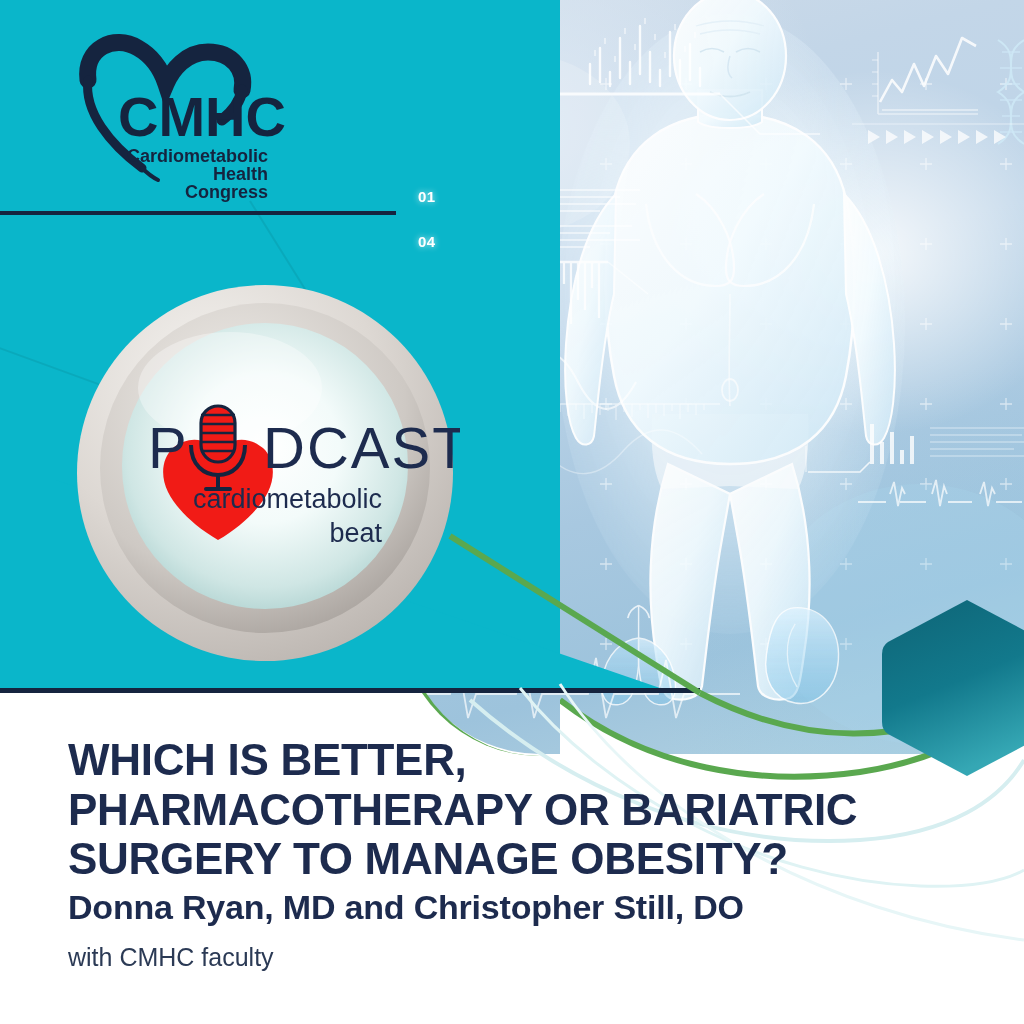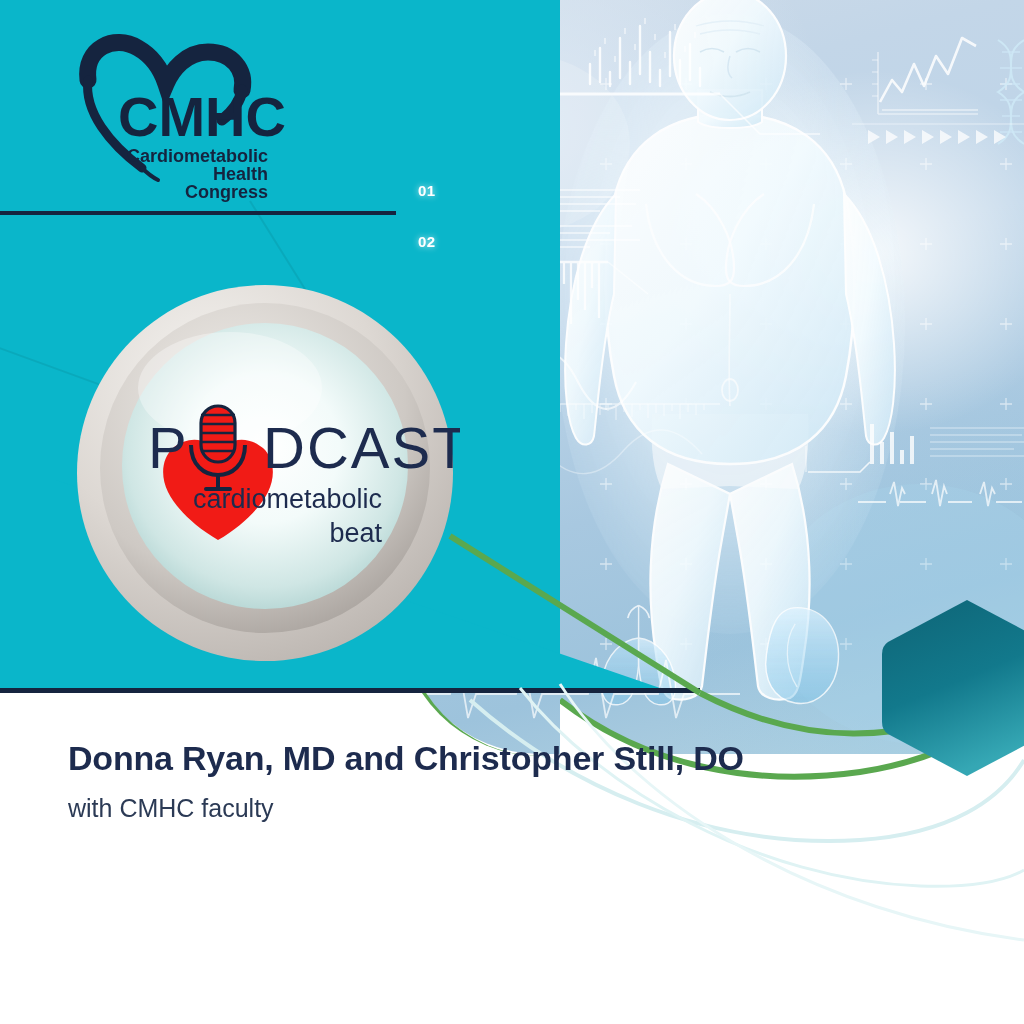--- a/index.html
+++ b/index.html
@@ -351,20 +351,23 @@
     <path d="M87 2 L166 44 Q172 48 172 56 L172 124 Q172 132 166 136 L87 178 L8 136 Q2 132 2 124 L2 56 Q2 48 8 44 Z" fill="url(#hexG)"></path>
   </svg>
 
   <svg id="swooshes" viewBox="0 0 1024 384">
     <path d="M470 60 C560 140 700 210 860 200 C950 194 1000 160 1024 120" fill="none" stroke="#d6eef0" stroke-width="4"></path>
     <path d="M520 48 C600 150 760 240 920 246 C980 248 1010 238 1024 230" fill="none" stroke="#dff3f4" stroke-width="3"></path>
     <path d="M560 44 C640 170 820 274 1024 300" fill="none" stroke="#e7f6f7" stroke-width="3"></path>
   </svg>
 
   <div id="text-block">
+    <h1 id="headline">WHICH IS BETTER,
+PHARMACOTHERAPY OR BARIATRIC
+SURGERY TO MANAGE OBESITY?</h1>
     <p id="faculty-names">Donna Ryan, MD and Christopher Still, DO</p>
     <p id="faculty-pre">with CMHC faculty</p>
   </div>
 
-  <div class="idx-num" style="left:418px;top:182px;">01</div>
-  <div class="idx-num" style="left:418px;top:233px;">02</div>
+  <div class="idx-num" style="left:418px;top:188px;">01</div>
+  <div class="idx-num" style="left:418px;top:233px;">04</div>
 
 </div>
 
 </body></html>

